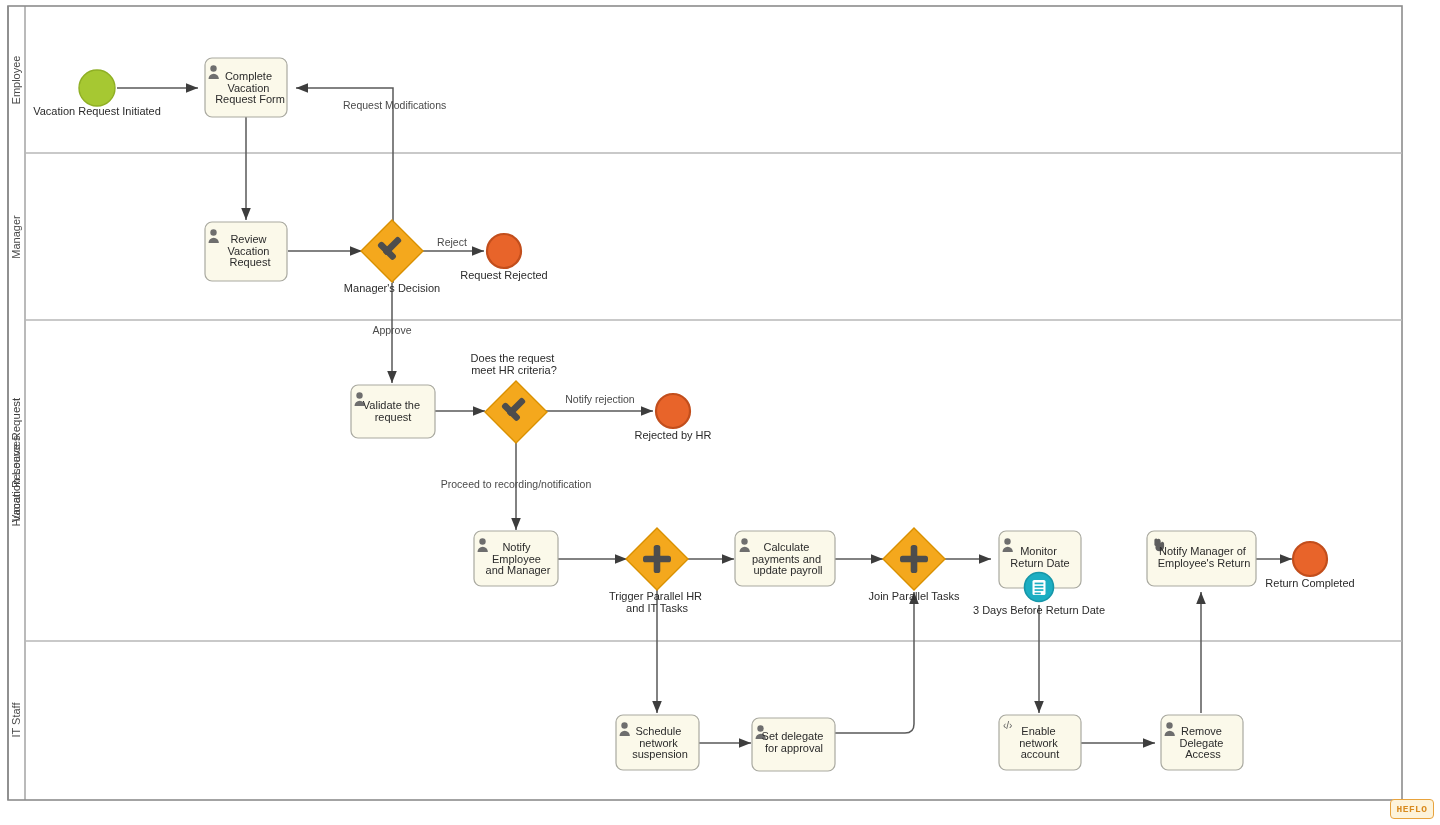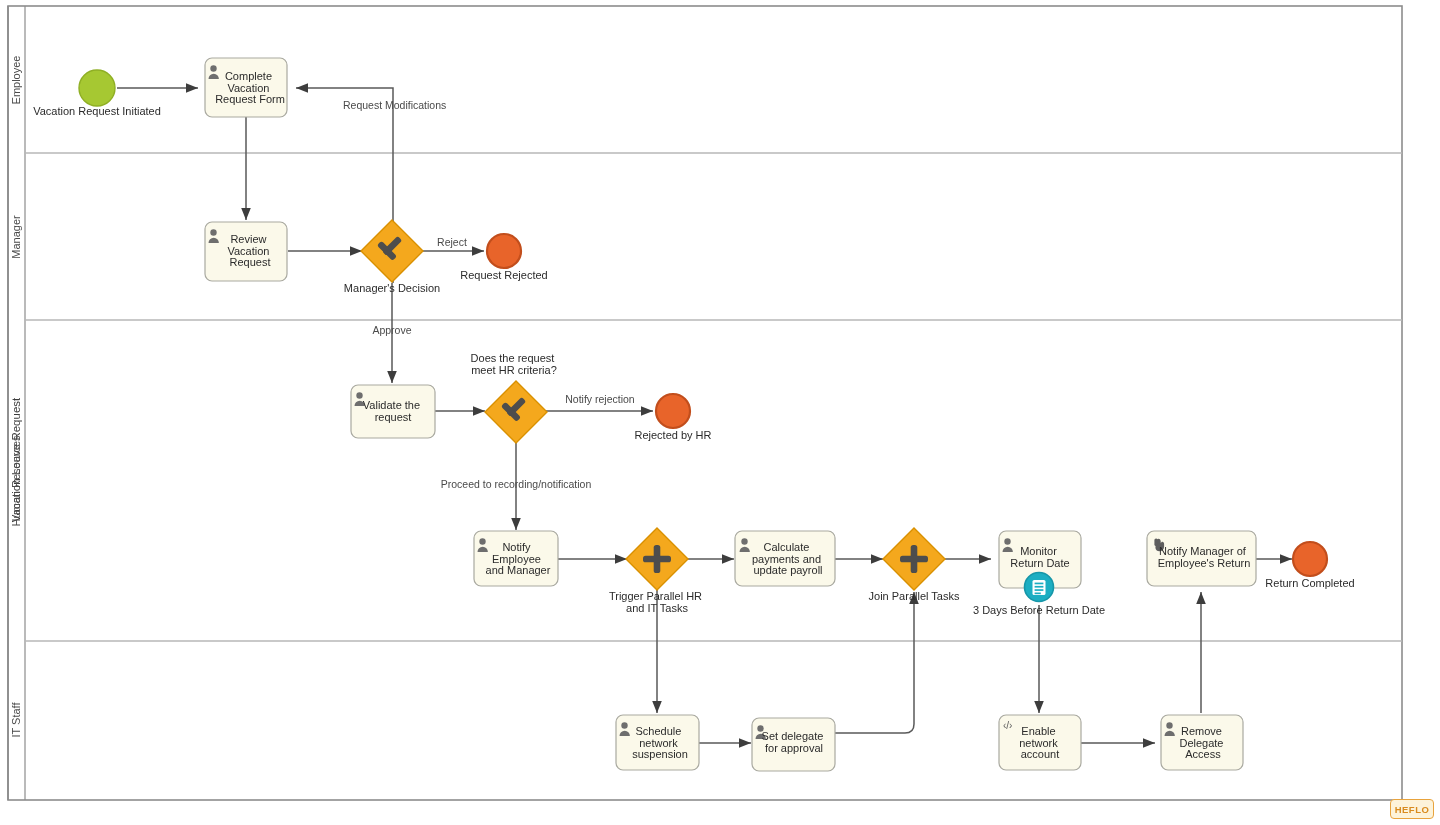--- a/index.html
+++ b/index.html
@@ -15,21 +15,21 @@
     font-size:11px;fill:#4a4a4a;
   }
   .node-text{font-size:11px;fill:#2b2b2b;}
   .edge-label{font-size:10.5px;fill:#4a4a4a;}
   .caption{font-size:11px;fill:#2b2b2b;}
   .heflo{
     position:absolute;right:6px;bottom:6px;
     width:42px;height:18px;border:1.5px solid #E8A33D;border-radius:4px;
     background:#FDF3DA;color:#D98B1F;font-size:9.5px;font-weight:bold;
     letter-spacing:.5px;display:flex;align-items:center;justify-content:center;
-    font-family:Liberation Sans, sans-serif;
+    font-family:Liberation Mono, monospace;
   }
 </style>
 </head>
 <body>
 
 <div id="diagram">
 <svg width="1440" height="825" viewBox="0 0 1440 825" xmlns="http://www.w3.org/2000/svg">
   <defs>
     <marker id="arrow" markerWidth="9" markerHeight="9" refX="8" refY="3.2" orient="auto" markerUnits="strokeWidth">
       <path d="M0,0 L8,3.2 L0,6.4 z" fill="#3d3d3d"></path>

